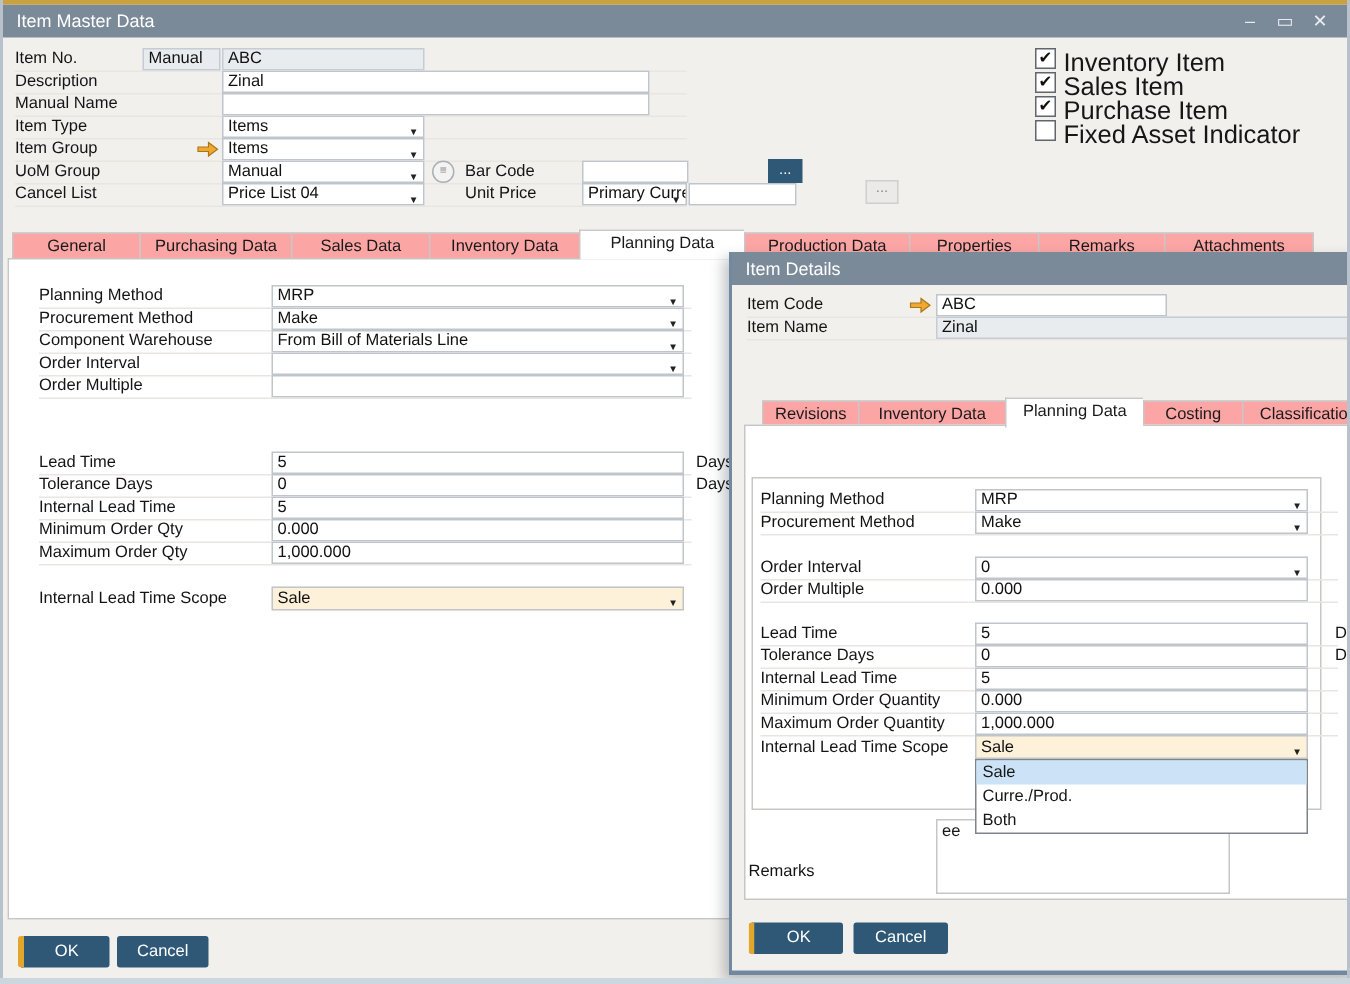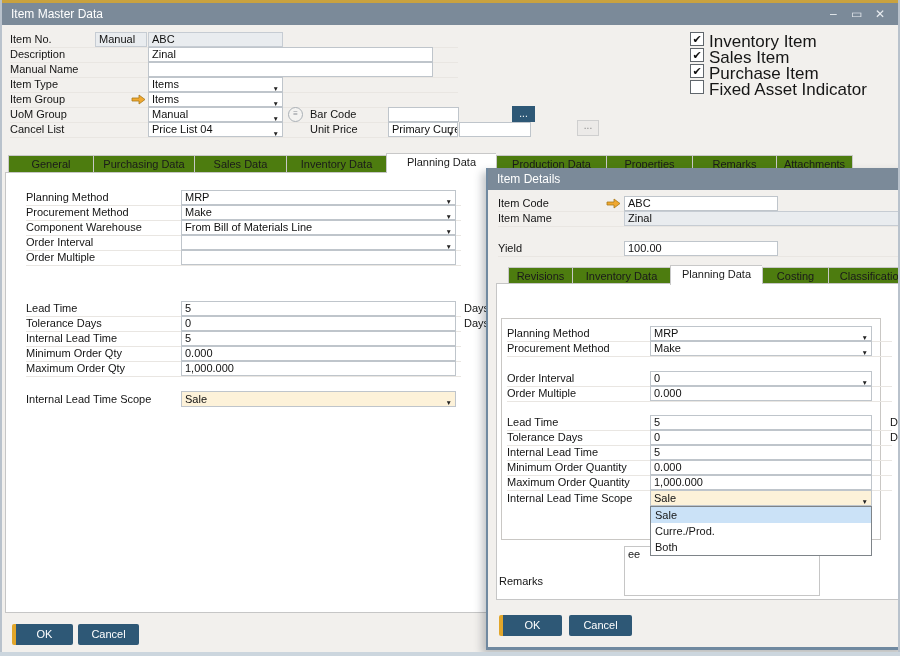--- a/index.html
+++ b/index.html
@@ -28,21 +28,21 @@
   .rowline{border-bottom:1px solid #e9e6e2}
   .prow{position:absolute;height:15px}
   
   .cbrow{position:absolute;height:16px}
   .cb{position:absolute;left:0;top:1px;width:12px;height:12px;background:#fff;
       border:1px solid #60666c;font-size:11px;line-height:12px;text-align:center;color:#111}
   .cbl{position:absolute;left:19px;top:1px;font-size:17px;white-space:nowrap}
   
   .tabstrip{position:absolute;display:flex;align-items:flex-end}
   .tab{box-sizing:border-box;height:18px;line-height:17px;text-align:center;font-size:11px;
-       background:#4d7c0f;border:1px solid #c8c8c8;border-right:none;color:#1a1a1a;
+       background:#fca5a5;border:1px solid #c8c8c8;border-right:none;color:#1a1a1a;
        white-space:nowrap;overflow:hidden}
   .tab:last-child{border-right:1px solid #c8c8c8}
   .tab.active{background:#fff;height:20px;border-bottom:none;position:relative;z-index:4}
   
   .panel{position:absolute;background:#fff;border:1px solid #c6c6c6;box-sizing:border-box}
   
   .btn{position:absolute;height:21px;background:#2e5876;color:#fff;font-size:11px;
        text-align:center;line-height:21px;border-radius:2px;box-sizing:border-box;cursor:default}
   .btn.gold{border-left:4px solid #e2a62a}
   
@@ -140,21 +140,21 @@
 
 <div class="tabstrip" style="left:8px;top:153px;height:20px">
   <div class="tab" style="width:85px">General</div>
   <div class="tab" style="width:101px">Purchasing Data</div>
   <div class="tab" style="width:92px">Sales Data</div>
   <div class="tab" style="width:100px">Inventory Data</div>
   <div class="tab active" style="width:110px">Planning Data</div>
   <div class="tab" style="width:110px">Production Data</div>
   <div class="tab" style="width:86px">Properties</div>
   <div class="tab" style="width:84px">Remarks</div>
-  <div class="tab" style="width:77px">Attachments</div>
+  <div class="tab" style="width:100px">Attachments</div>
 </div>
 
 <div class="panel" style="left:5px;top:172px;width:890px;height:441px">
   <div class="prow rowline" style="left:20px;top:17px;width:435px">
     <span class="lbl" style="left:0">Planning Method</span>
     <div class="fld dd" style="left:155px;width:275px">MRP</div>
   </div>
   <div class="prow rowline" style="left:20px;top:32px;width:435px">
     <span class="lbl" style="left:0">Procurement Method</span>
     <div class="fld dd" style="left:155px;width:275px">Make</div>
@@ -211,24 +211,20 @@
     <span class="lbl" style="left:0">Item Code</span>
     <svg class="linkarrow" style="left:108px;top:2px" viewBox="0 0 15 11">
         <path d="M1 4 h7 V1 l6 4.5 L8 10 V7 H1 Z" fill="#f0a830" stroke="#a87818" stroke-width="0.8"></path>
       </svg>
     <div class="fld" style="left:126px;width:154px">ABC</div>
   </div>
   <div class="prow rowline" style="left:10px;top:43px;width:402px">
     <span class="lbl" style="left:0">Item Name</span>
     <div class="fld gray" style="left:126px;width:290px">Zinal</div>
   </div>
-  <div class="prow rowline" style="left:10px;top:73px;width:402px">
-    <span class="lbl" style="left:0">Yield</span>
-    <div class="fld" style="left:126px;width:154px">100.00</div>
-  </div>
 
   <div class="tabstrip" style="left:20px;top:97px;height:20px">
     <div class="tab" style="width:64px">Revisions</div>
     <div class="tab" style="width:98px">Inventory Data</div>
     <div class="tab active" style="width:92px">Planning Data</div>
     <div class="tab" style="width:66px">Costing</div>
     <div class="tab" style="width:94px">Classifications</div>
   </div>
 
   <div class="panel" style="left:8px;top:115px;width:412px;height:317px"></div>

